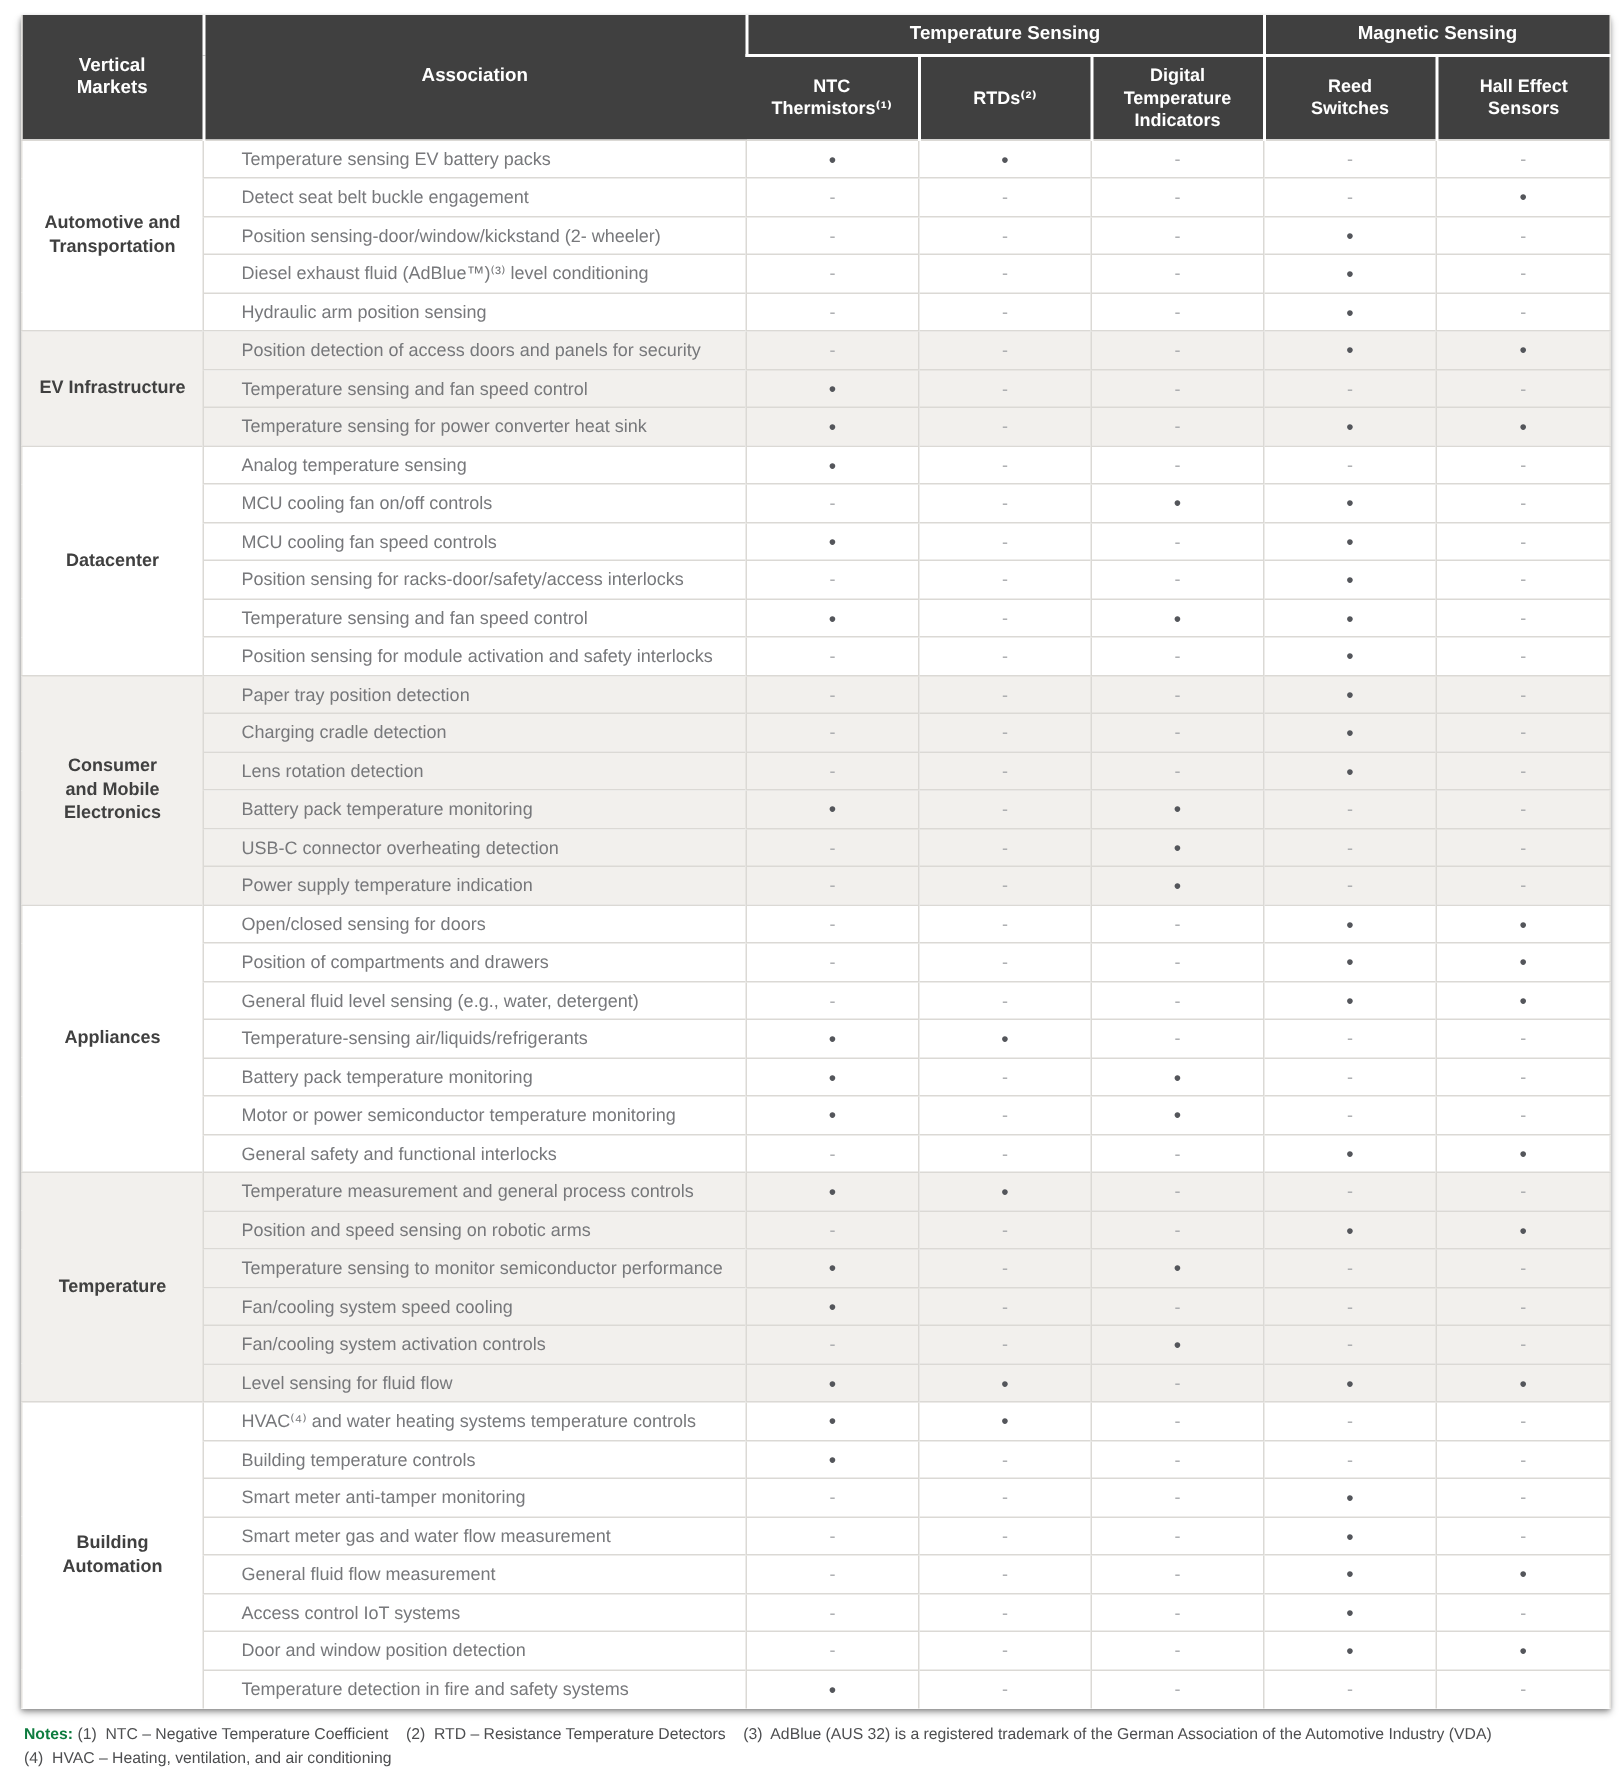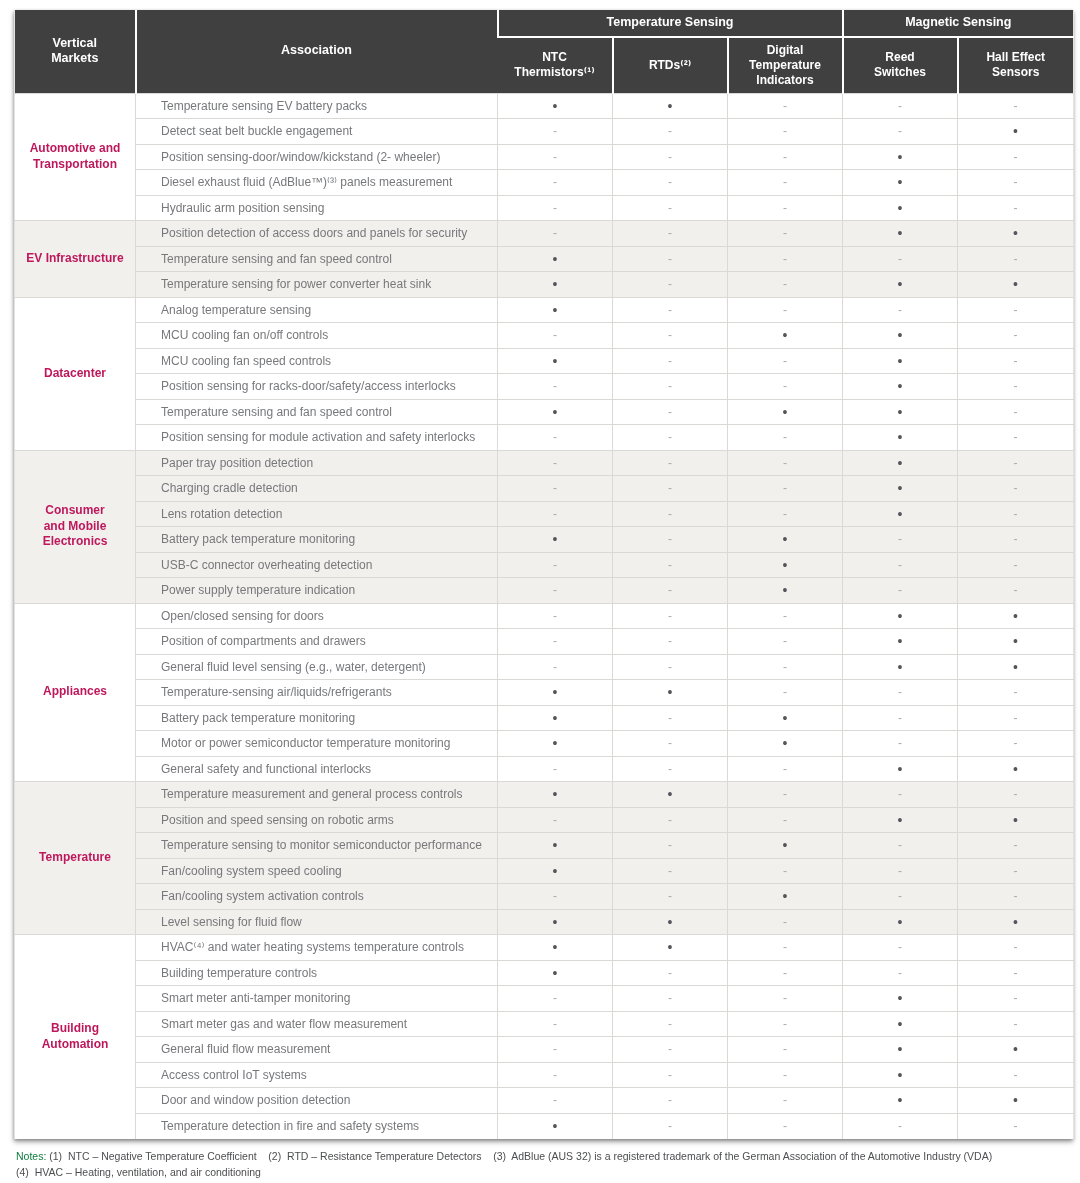--- a/index.html
+++ b/index.html
@@ -16,31 +16,31 @@
   tr.group-row{height:27px;}
   tr.group-row th{font-size:12.5px;}
   tr.group-row th.group{border-bottom:2px solid #ffffff;}
   tr.sub-row{height:56px;}
   tr.sub-row th{font-size:12px;}
   th.vm,th.apps{font-size:12.5px;}
   
   tbody tr{height:25.5px;}
   tbody td{border-top:1px solid #dbd9d5;vertical-align:middle;background:#ffffff;}
   tbody tr.shaded td{background:#f2f0ed;}
-  td.market{font-weight:bold;color:#be185d;font-size:12px;text-align:center;
+  td.market{font-weight:bold;color:#404040;font-size:12px;text-align:center;
             white-space:pre-line;line-height:1.3;}
   td.app{color:#77787b;font-size:12px;text-align:left;padding-left:25px;
          border-left:1px solid #dbd9d5;white-space:nowrap;overflow:hidden;margin-top:12px;}
   td.mark{text-align:center;border-left:1px solid #dbd9d5;line-height:1;}
   td.mark.dot{color:#54565b;font-size:14px;}
   td.mark.dash{color:#a9abae;font-size:12px;}
   
   .notes{margin:9px 0 0 2px;font-size:10.5px;color:#4d4e50;line-height:1.55;}
   .notes .line{white-space:pre-wrap;}
-  .notes-label{color:#0e7c3f;font-weight:normal;}
+  .notes-label{color:#0e7c3f;font-weight:bold;}
 </style>
 </head>
 <body>
 
 <div class="page">
   <div class="table-wrap">
     <table>
       <colgroup>
         <col style="width:121px">
         <col style="width:362px">
@@ -92,21 +92,21 @@
           </tr>
           <tr>
             <td class="app">Position sensing-door/window/kickstand (2- wheeler)</td>
             <td class="mark dash">-</td>
             <td class="mark dash">-</td>
             <td class="mark dash">-</td>
             <td class="mark dot">•</td>
             <td class="mark dash">-</td>
           </tr>
           <tr>
-            <td class="app">Diesel exhaust fluid (AdBlue™)⁽³⁾ panels measurement</td>
+            <td class="app">Diesel exhaust fluid (AdBlue™)⁽³⁾ level conditioning</td>
             <td class="mark dash">-</td>
             <td class="mark dash">-</td>
             <td class="mark dash">-</td>
             <td class="mark dot">•</td>
             <td class="mark dash">-</td>
           </tr>
           <tr>
             <td class="app">Hydraulic arm position sensing</td>
             <td class="mark dash">-</td>
             <td class="mark dash">-</td>

